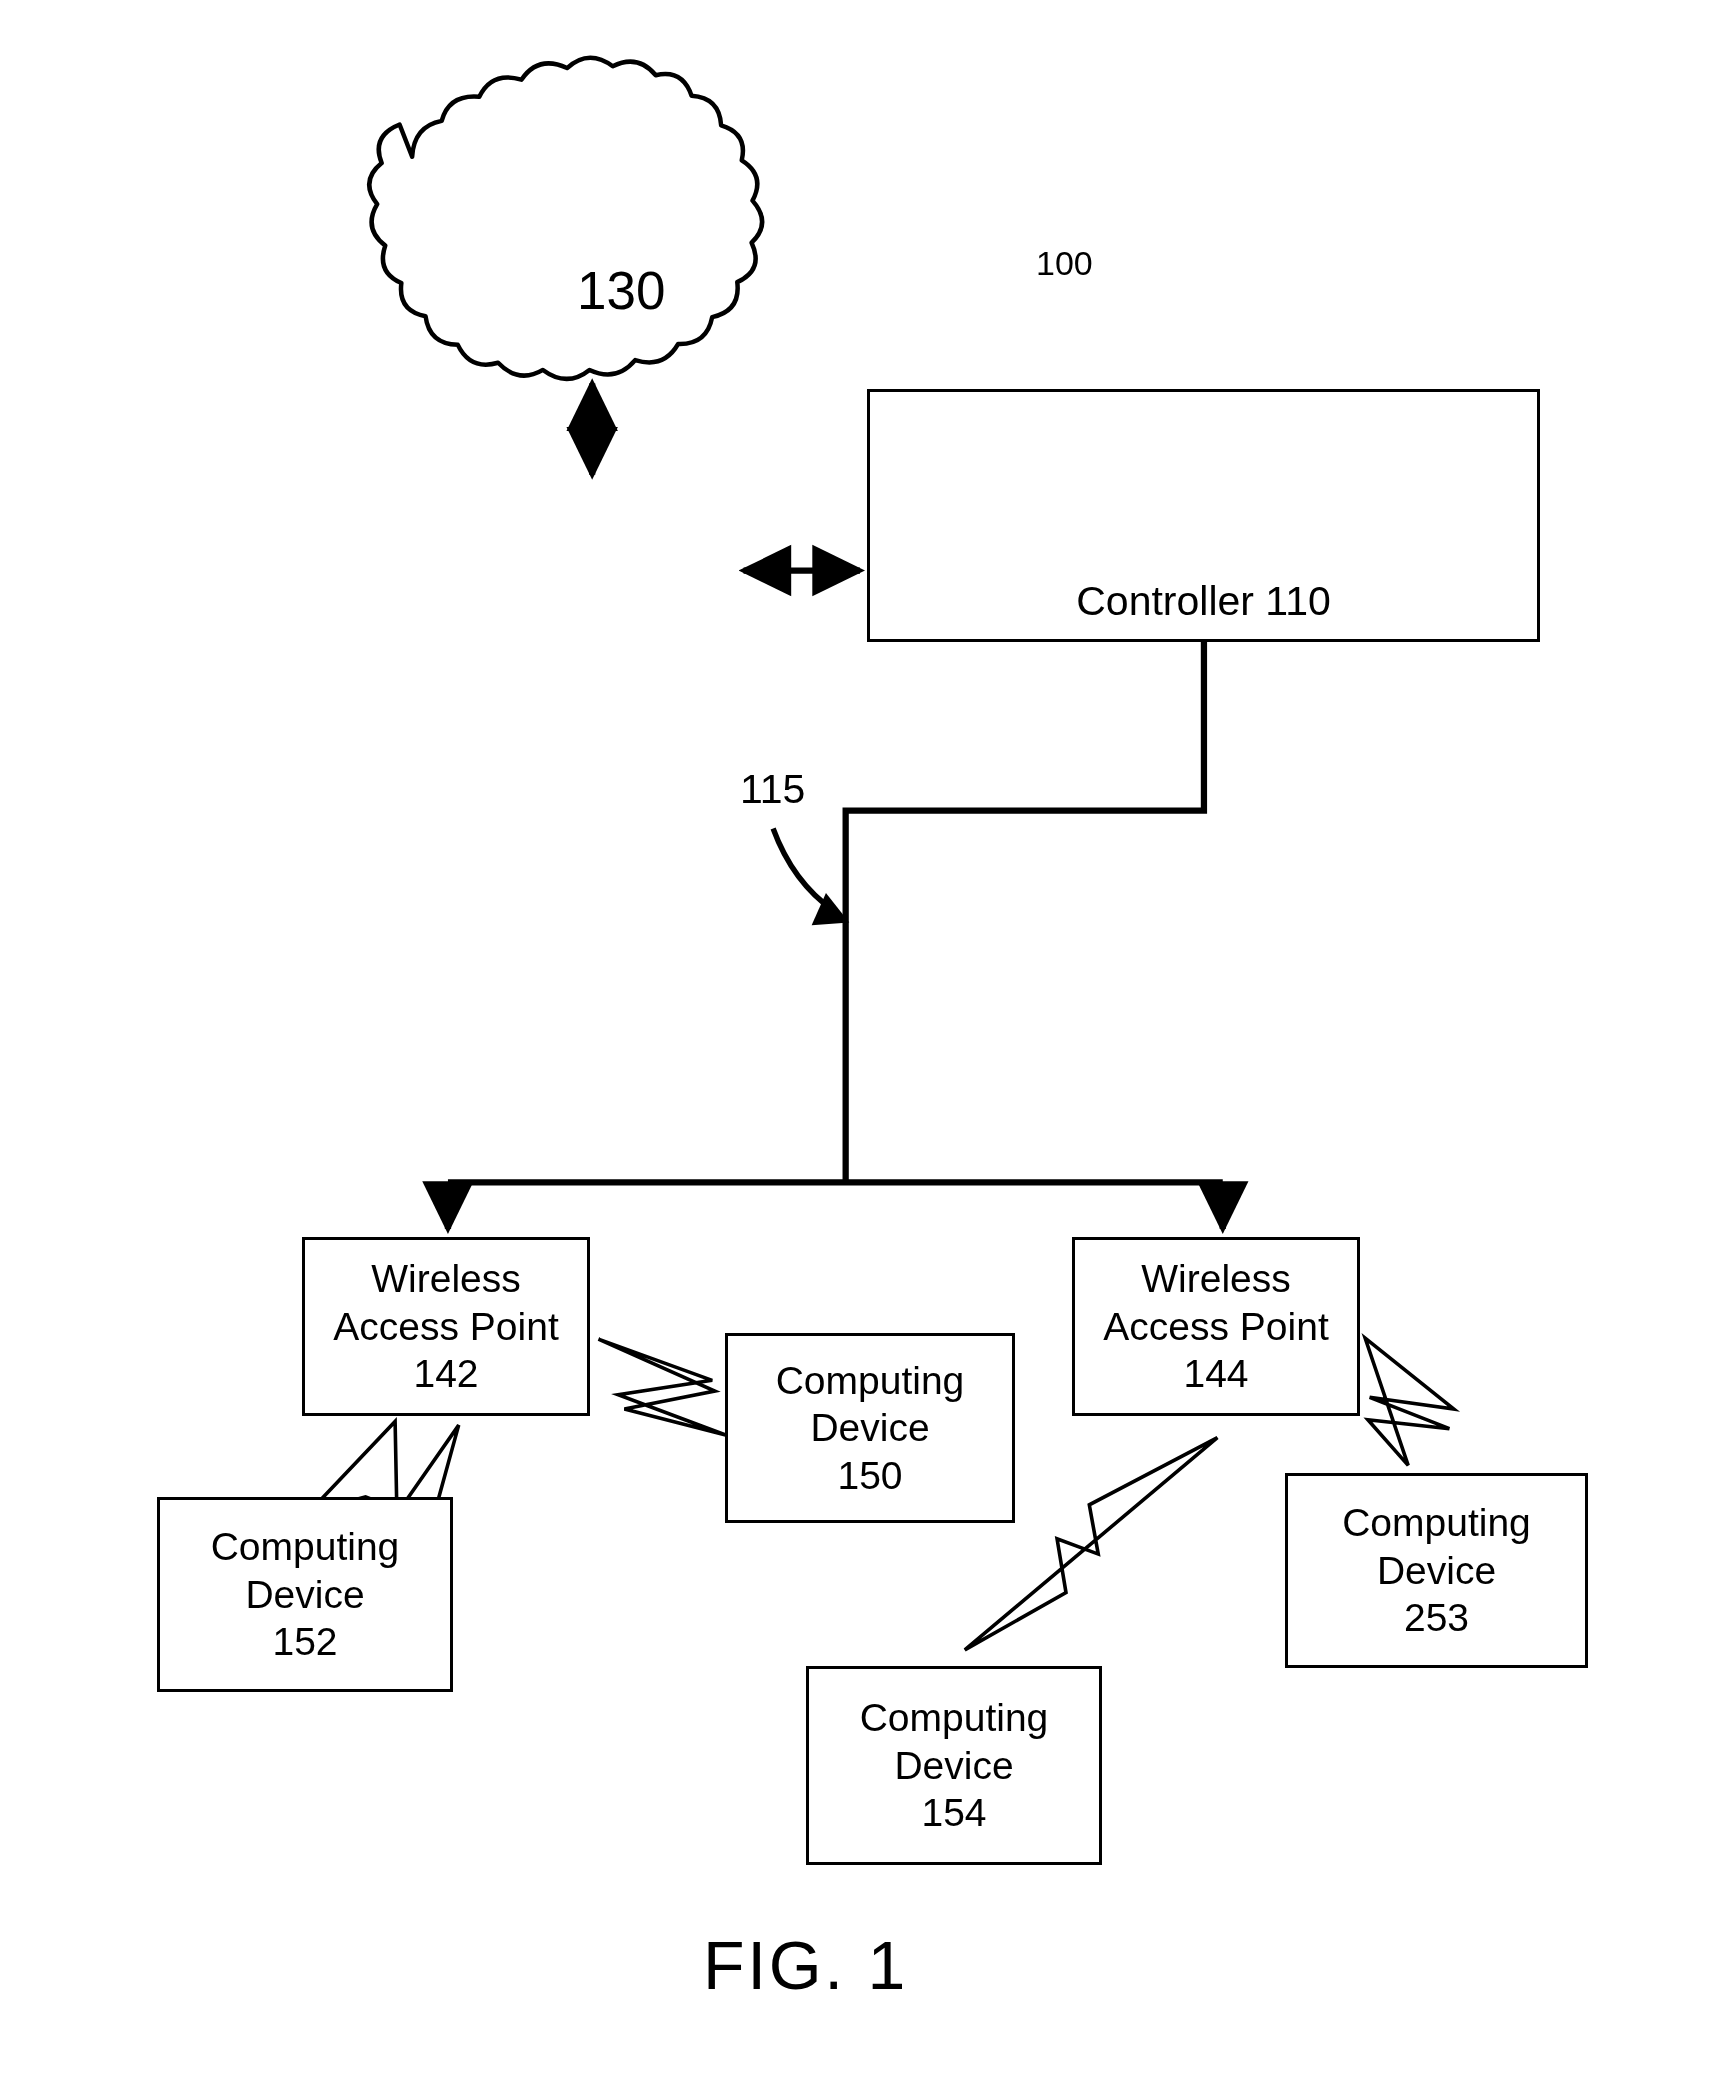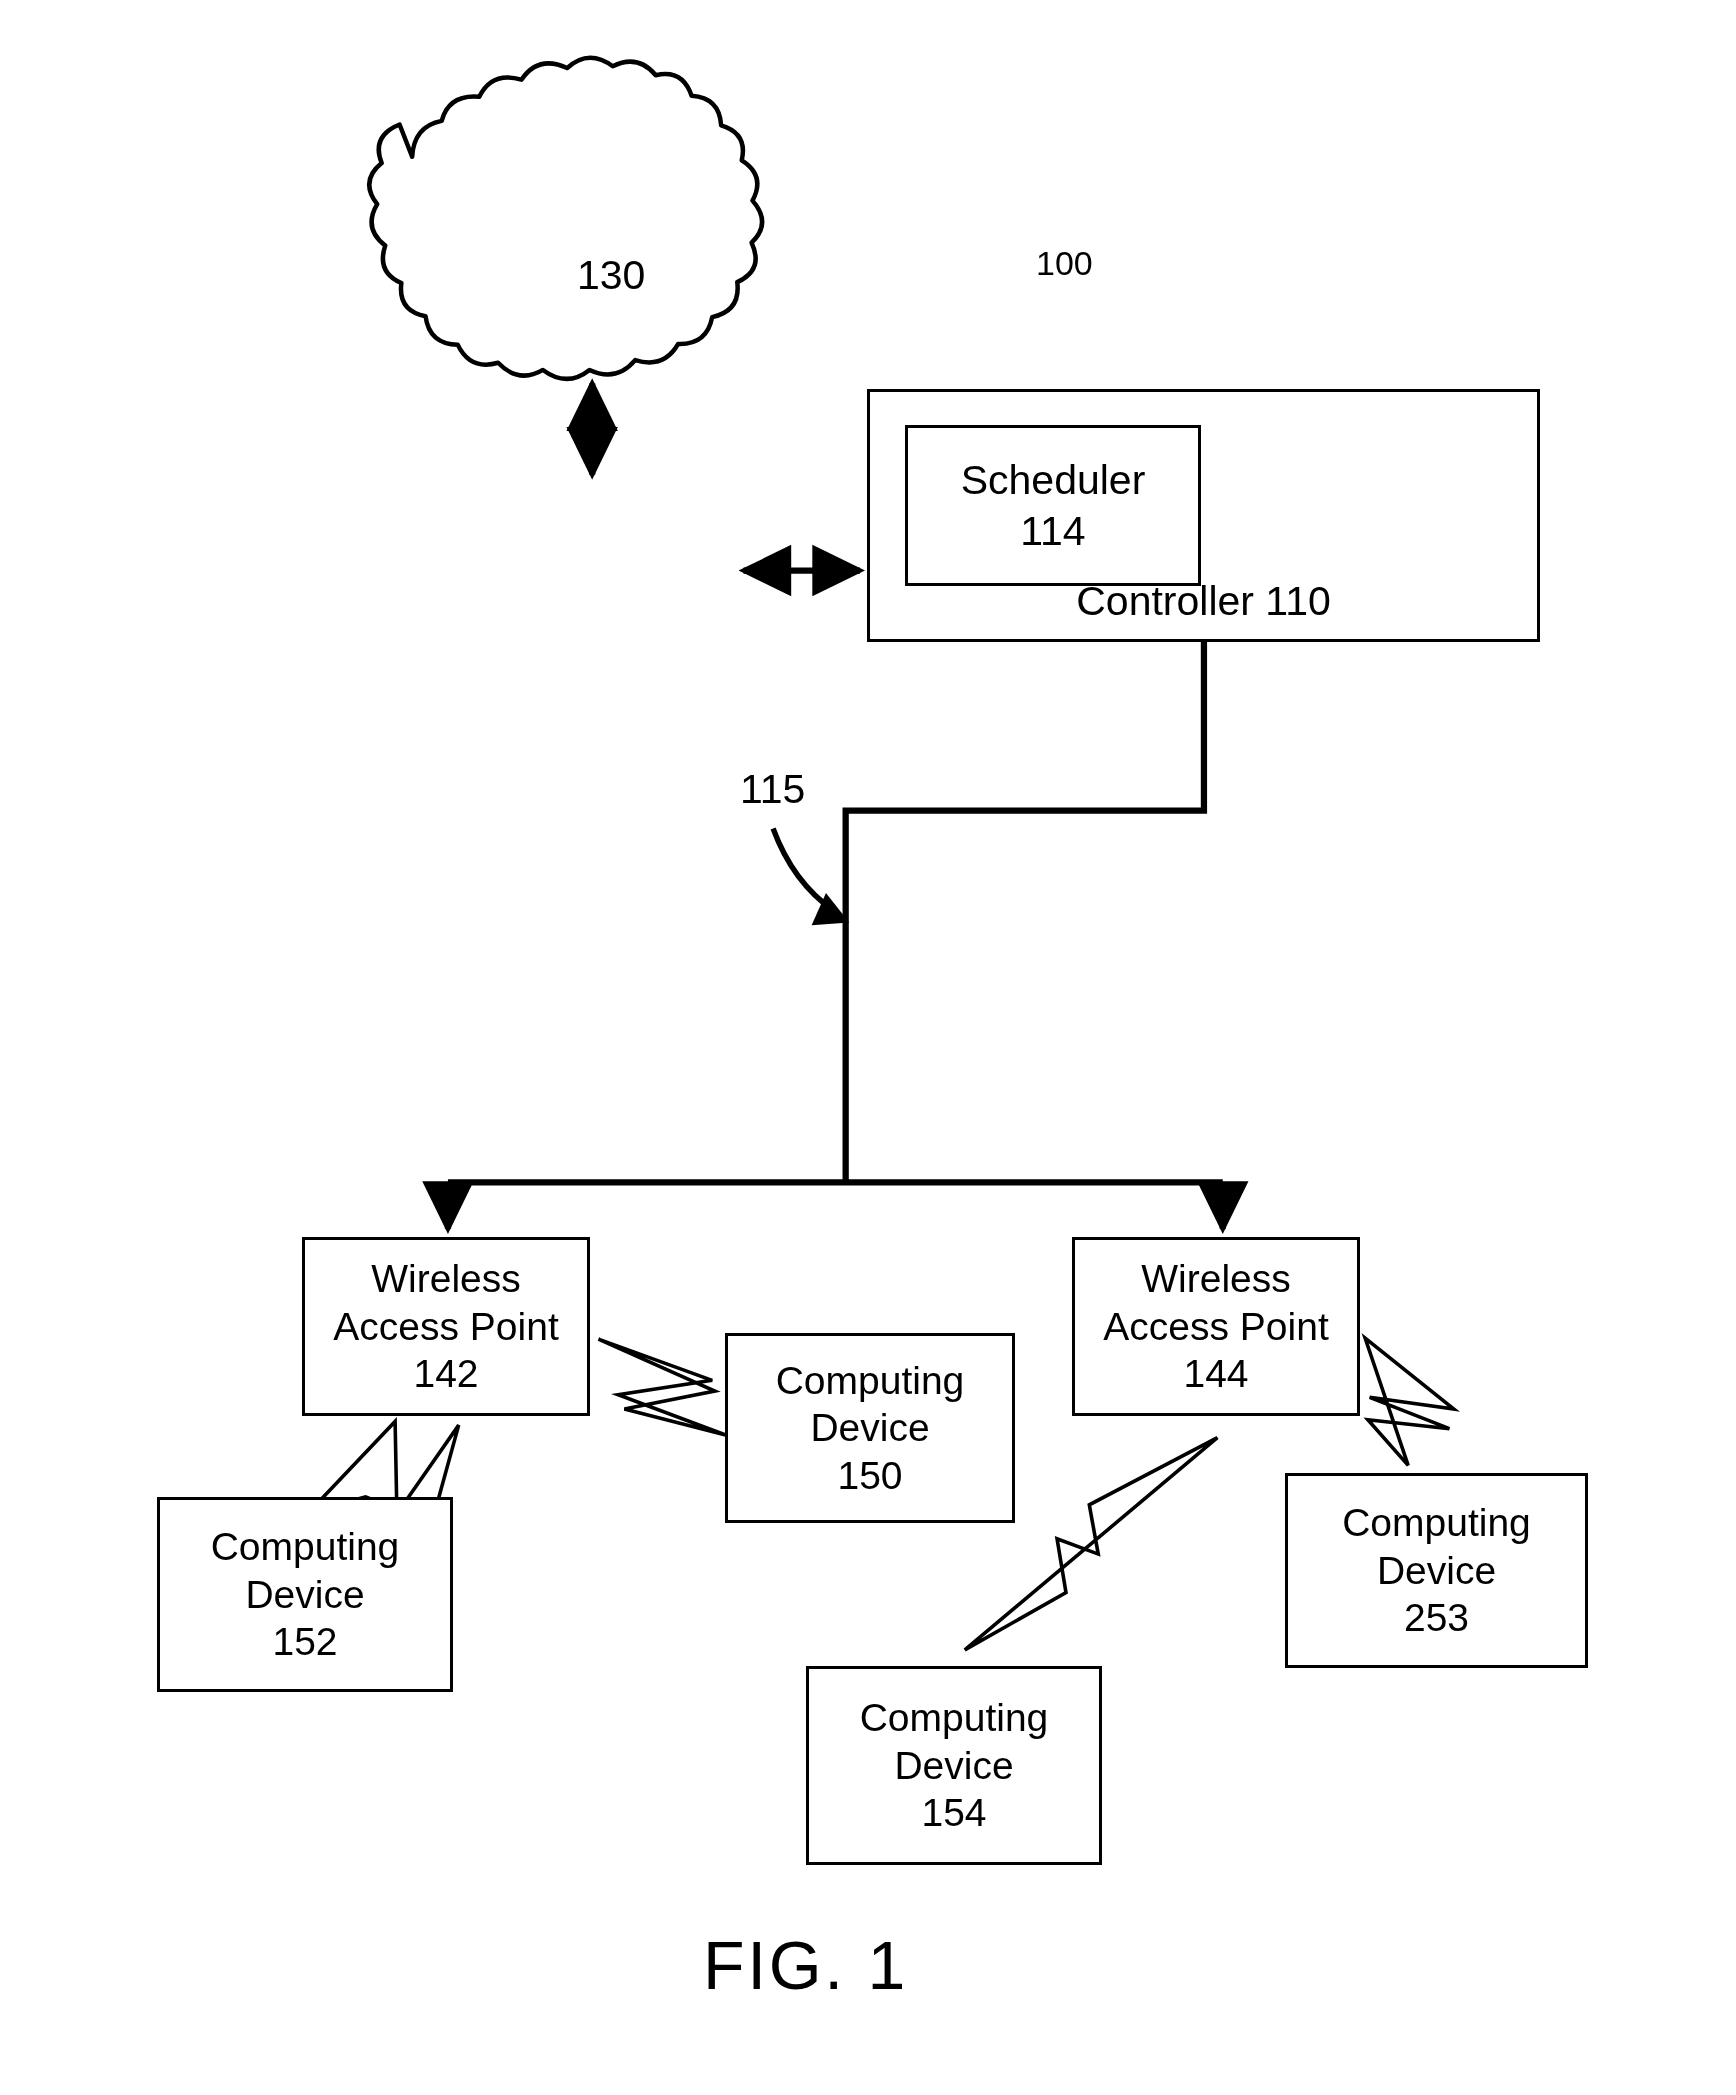--- a/index.html
+++ b/index.html
@@ -78,21 +78,21 @@
   }
   #node-cd154 {
     left: 806px; top: 1666px; width: 296px; height: 199px;
     font-size: 39px;
   }
   #node-cd156 {
     left: 1285px; top: 1473px; width: 303px; height: 195px;
     font-size: 39px;
   }
   #label-cloud-title { left: 445px; top: 211px; font-size: 41px; }
-  #label-cloud-num   { left: 577px; top: 252px; font-size: 41px; }
+  #label-cloud-num   { left: 577px; top: 260px; font-size: 53px; }
   #label-100 {
     left: 1036px; top: 244px; font-size: 34px;
     text-underline-offset: 8px;
   }
   #label-115 { left: 740px; top: 766px; font-size: 41px; }
   #fig-caption {
     left: 0; top: 1926px; width: 1611px; text-align: center;
     font-size: 68px; letter-spacing: 2.7px;
   }
 </style>
@@ -154,24 +154,20 @@
   </svg>
 
   <div class="lbl" id="label-cloud-num">130</div>
 
   <div class="lbl" id="label-100">100</div>
 
   <div class="node" id="node-controller">
     <span class="ln">Controller 110</span>
   </div>
 
-  <div class="node" id="node-scheduler">
-    <span class="ln">Scheduler</span>
-    <span class="ln">114</span>
-  </div>
 
 
 
   <div class="lbl" id="label-115">115</div>
 
   <div class="node" id="node-wap142">
     <span class="ln">Wireless</span>
     <span class="ln">Access Point</span>
     <span class="ln">142</span>
   </div>

